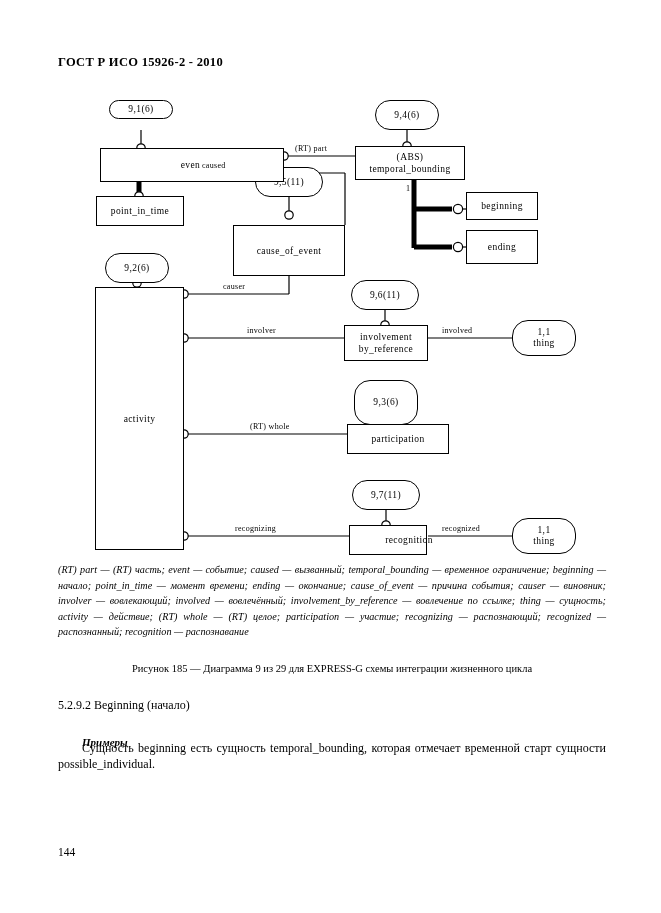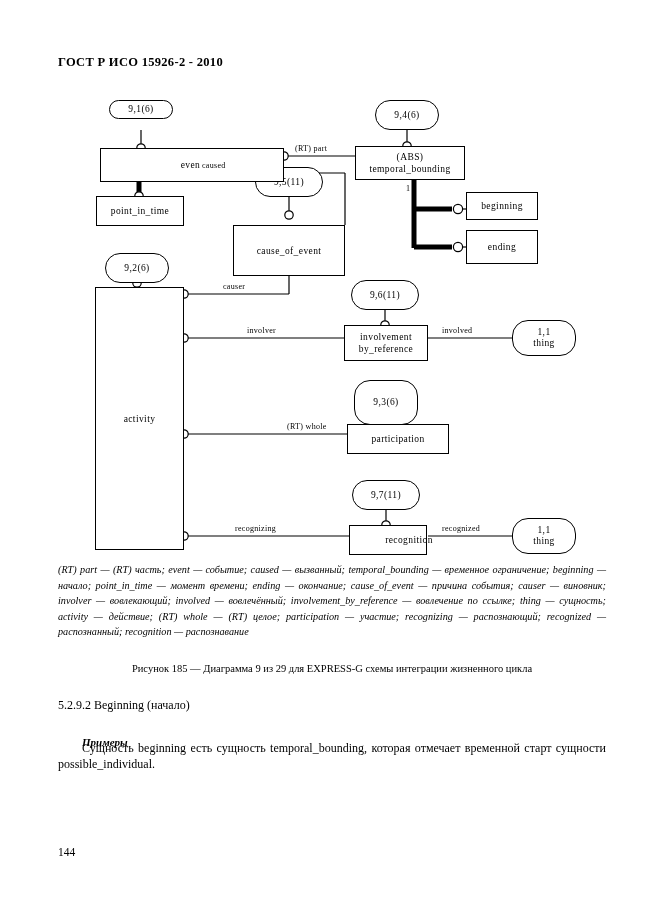--- a/index.html
+++ b/index.html
@@ -287,21 +287,21 @@
 
     <div class="ez-box" style="left:349px; top:437px; width:78px; height:30px;padding-left:42px;">
       <span>recognition</span>
     </div>
 
     <div class="ez-label" style="left:293px; top:56px;">(RT) part</div>
     <div class="ez-label" style="left:200px; top:73px;">caused</div>
     <div class="ez-label" style="left:221px; top:194px;">causer</div>
     <div class="ez-label" style="left:245px; top:238px;">involver</div>
     <div class="ez-label" style="left:440px; top:238px;">involved</div>
-    <div class="ez-label" style="left:248px; top:334px;margin-left:37px;">(RT) whole</div>
+    <div class="ez-label" style="left:248px; top:334px;">(RT) whole</div>
     <div class="ez-label" style="left:233px; top:436px;">recognizing</div>
     <div class="ez-label" style="left:440px; top:436px;">recognized</div>
     <div class="ez-card" style="left:406px; top:96px;">1</div>
 
   </div>
 
   <div id="legend">(RT) part — (RT) часть; event — событие; caused — вызванный; temporal_bounding — временное ограничение; beginning — начало; point_in_time — момент времени; ending — окончание; cause_of_event — причина события; causer — виновник; involver — вовлекающий; involved — вовлечённый; involvement_by_reference — вовлечение по ссылке; thing — сущность; activity — действие; (RT) whole — (RT) целое; participation — участие; recognizing — распознающий; recognized — распознанный; recognition — распознавание</div>
 
   <div id="fig-caption">Рисунок 185 — Диаграмма 9 из 29 для EXPRESS-G схемы интеграции жизненного цикла</div>
 

